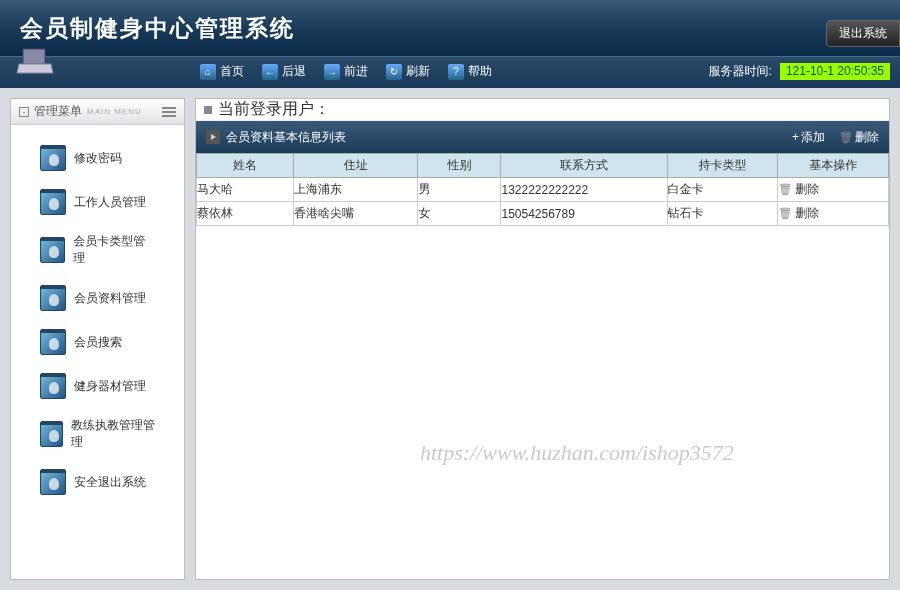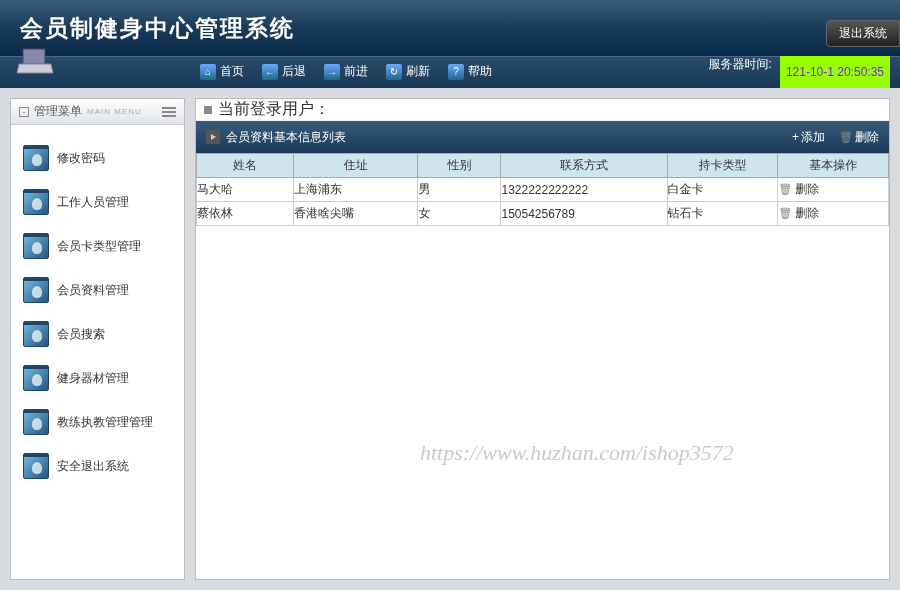--- a/index.html
+++ b/index.html
@@ -74,22 +74,22 @@
   color: #fff;
   font-size: 10px;
 }
 .server-time {
   margin-left: auto;
   display: flex;
   gap: 8px;
 }
 .time-val {
   background: #9f0;
-  color: #6d28d9;
-  padding: 9px 6px;
+  color: #14532d;
+  padding: 1px 6px;
 }
 .body-wrap {
   padding: 10px;
   display: flex;
   gap: 10px;
   height: calc(100% - 86px);
   background: #d8dce0;
   border-top: 2px solid #1a3a5a;
 }
 .sidebar {
@@ -128,21 +128,21 @@
   display: flex;
   flex-direction: column;
   gap: 2px;
 }
 .lines-icon span {
   width: 14px;
   height: 2px;
   background: #888;
 }
 .menu-list {
-  padding: 20px 12px;
+  padding: 20px 29px;
 }
 .menu-item {
   display: flex;
   align-items: center;
   gap: 8px;
   margin-bottom: 18px;
   cursor: pointer;
   color: #333;
 }
 .menu-icon {

